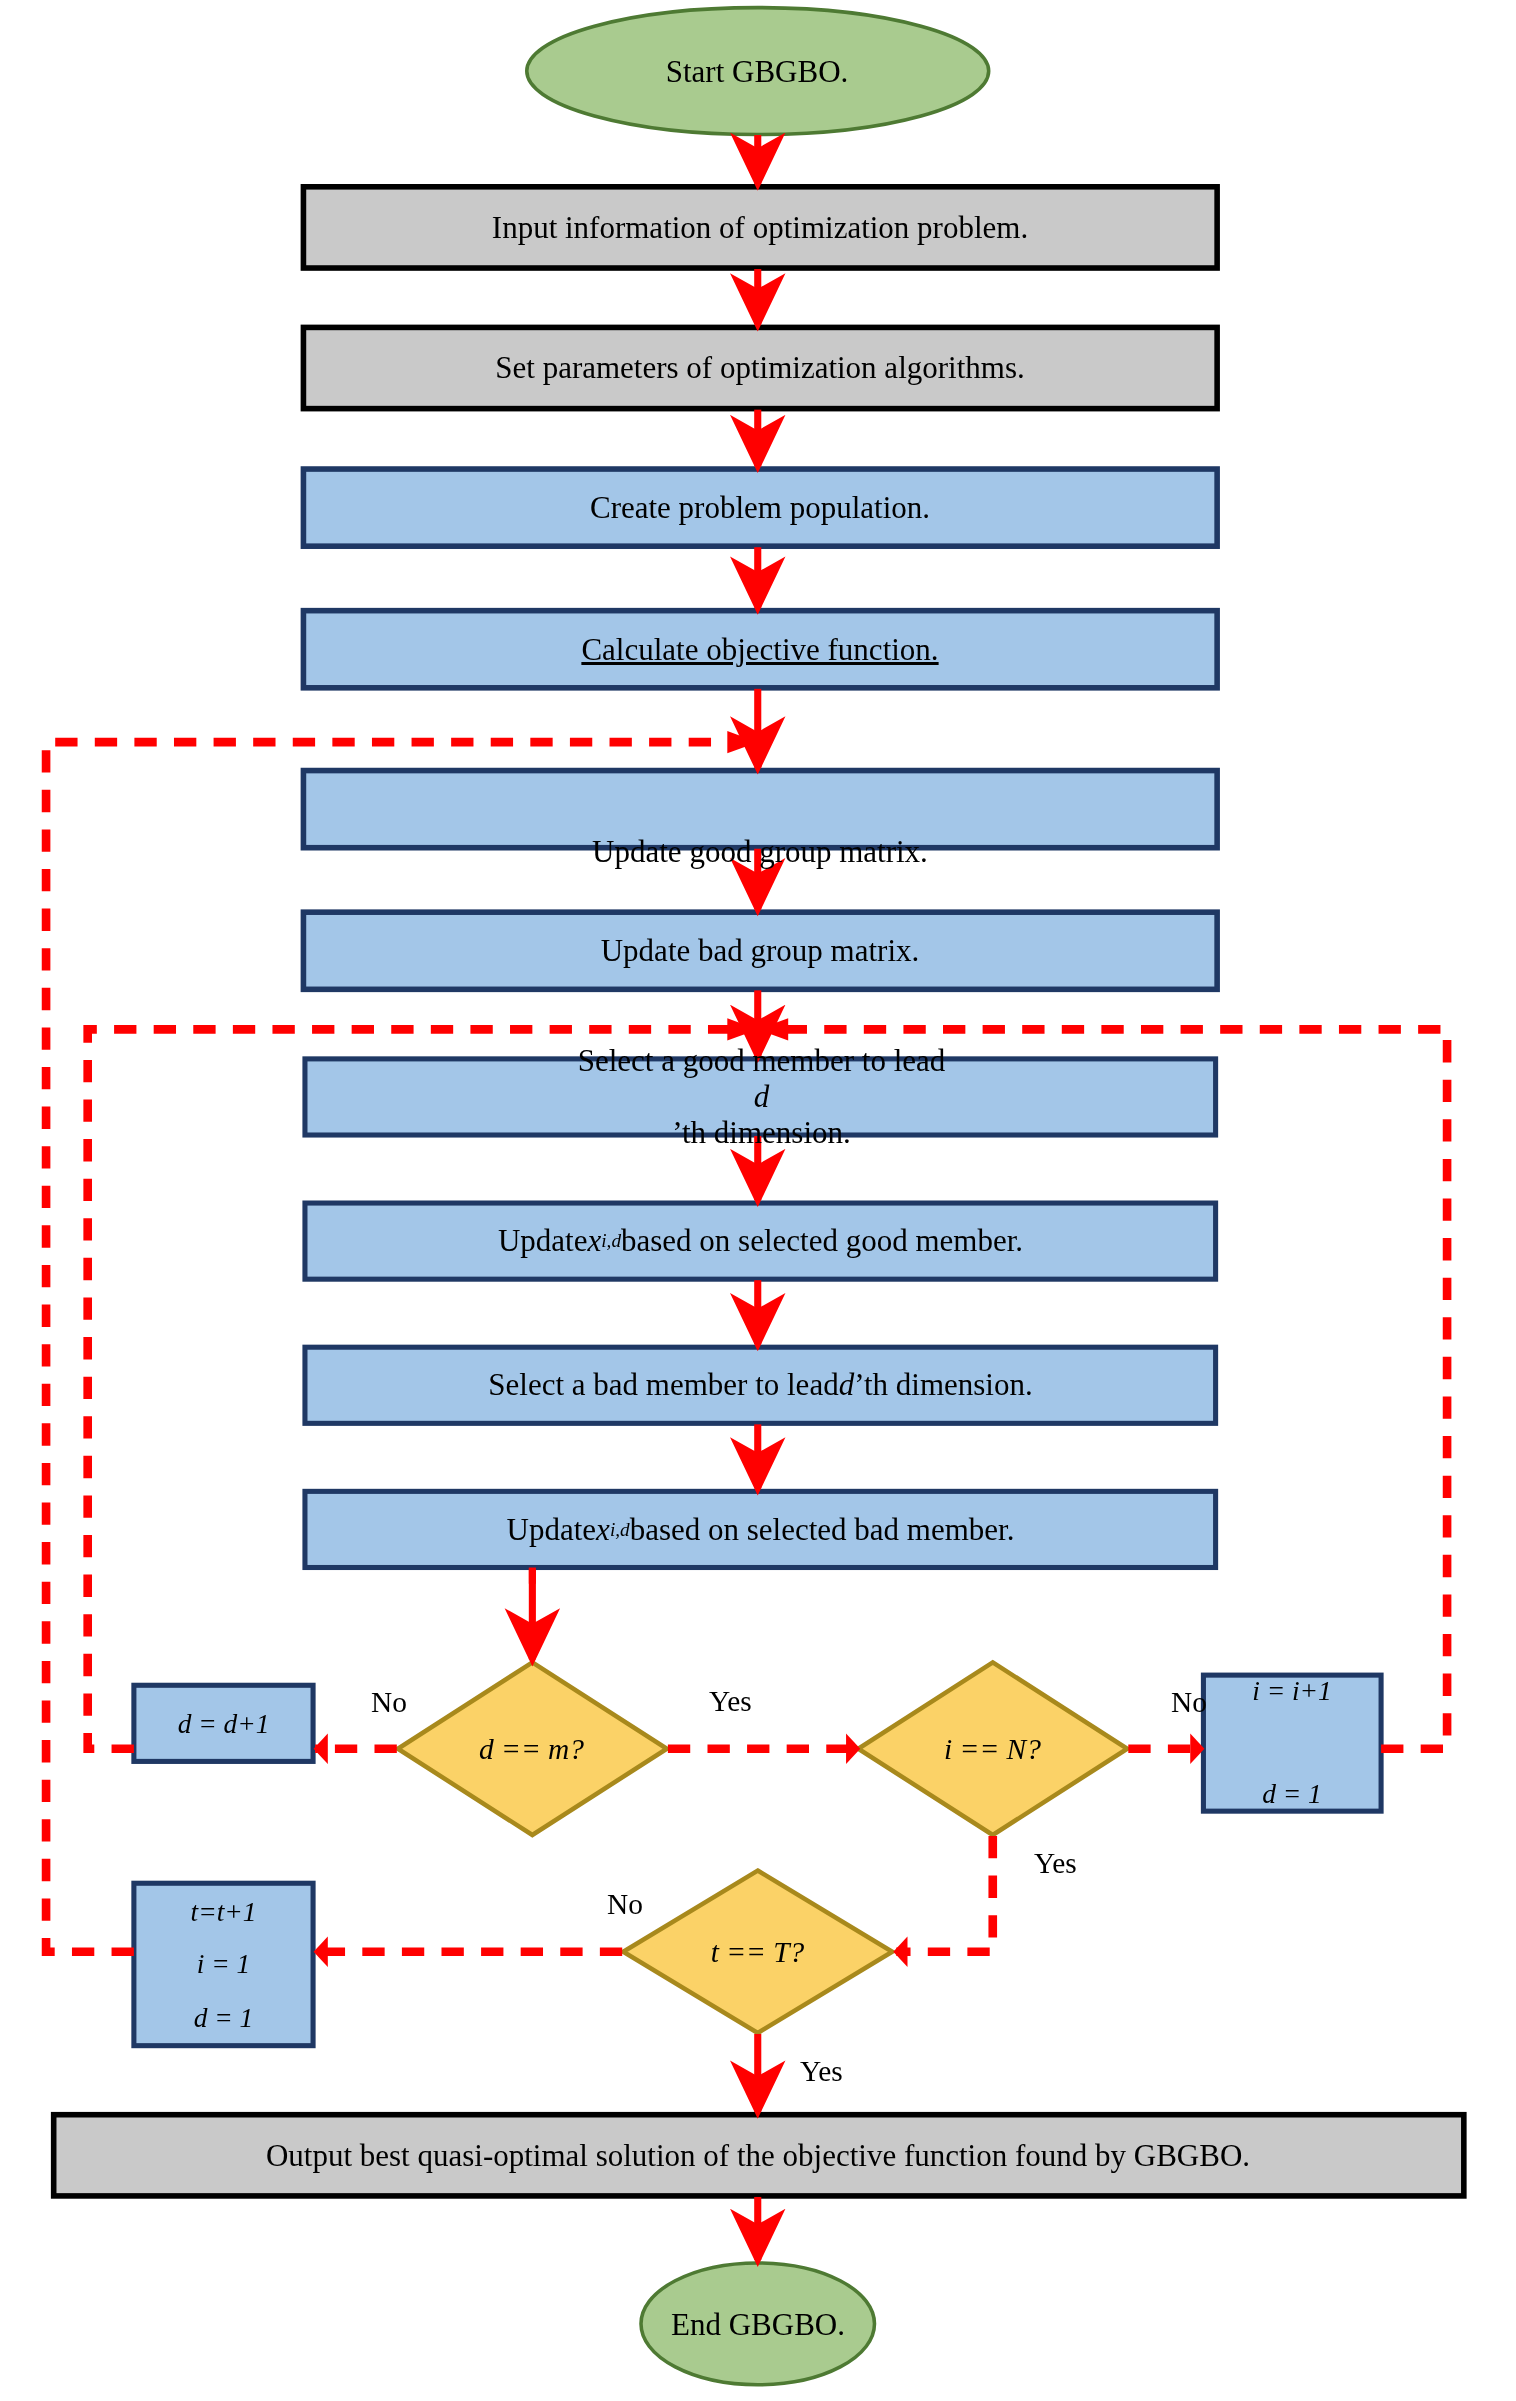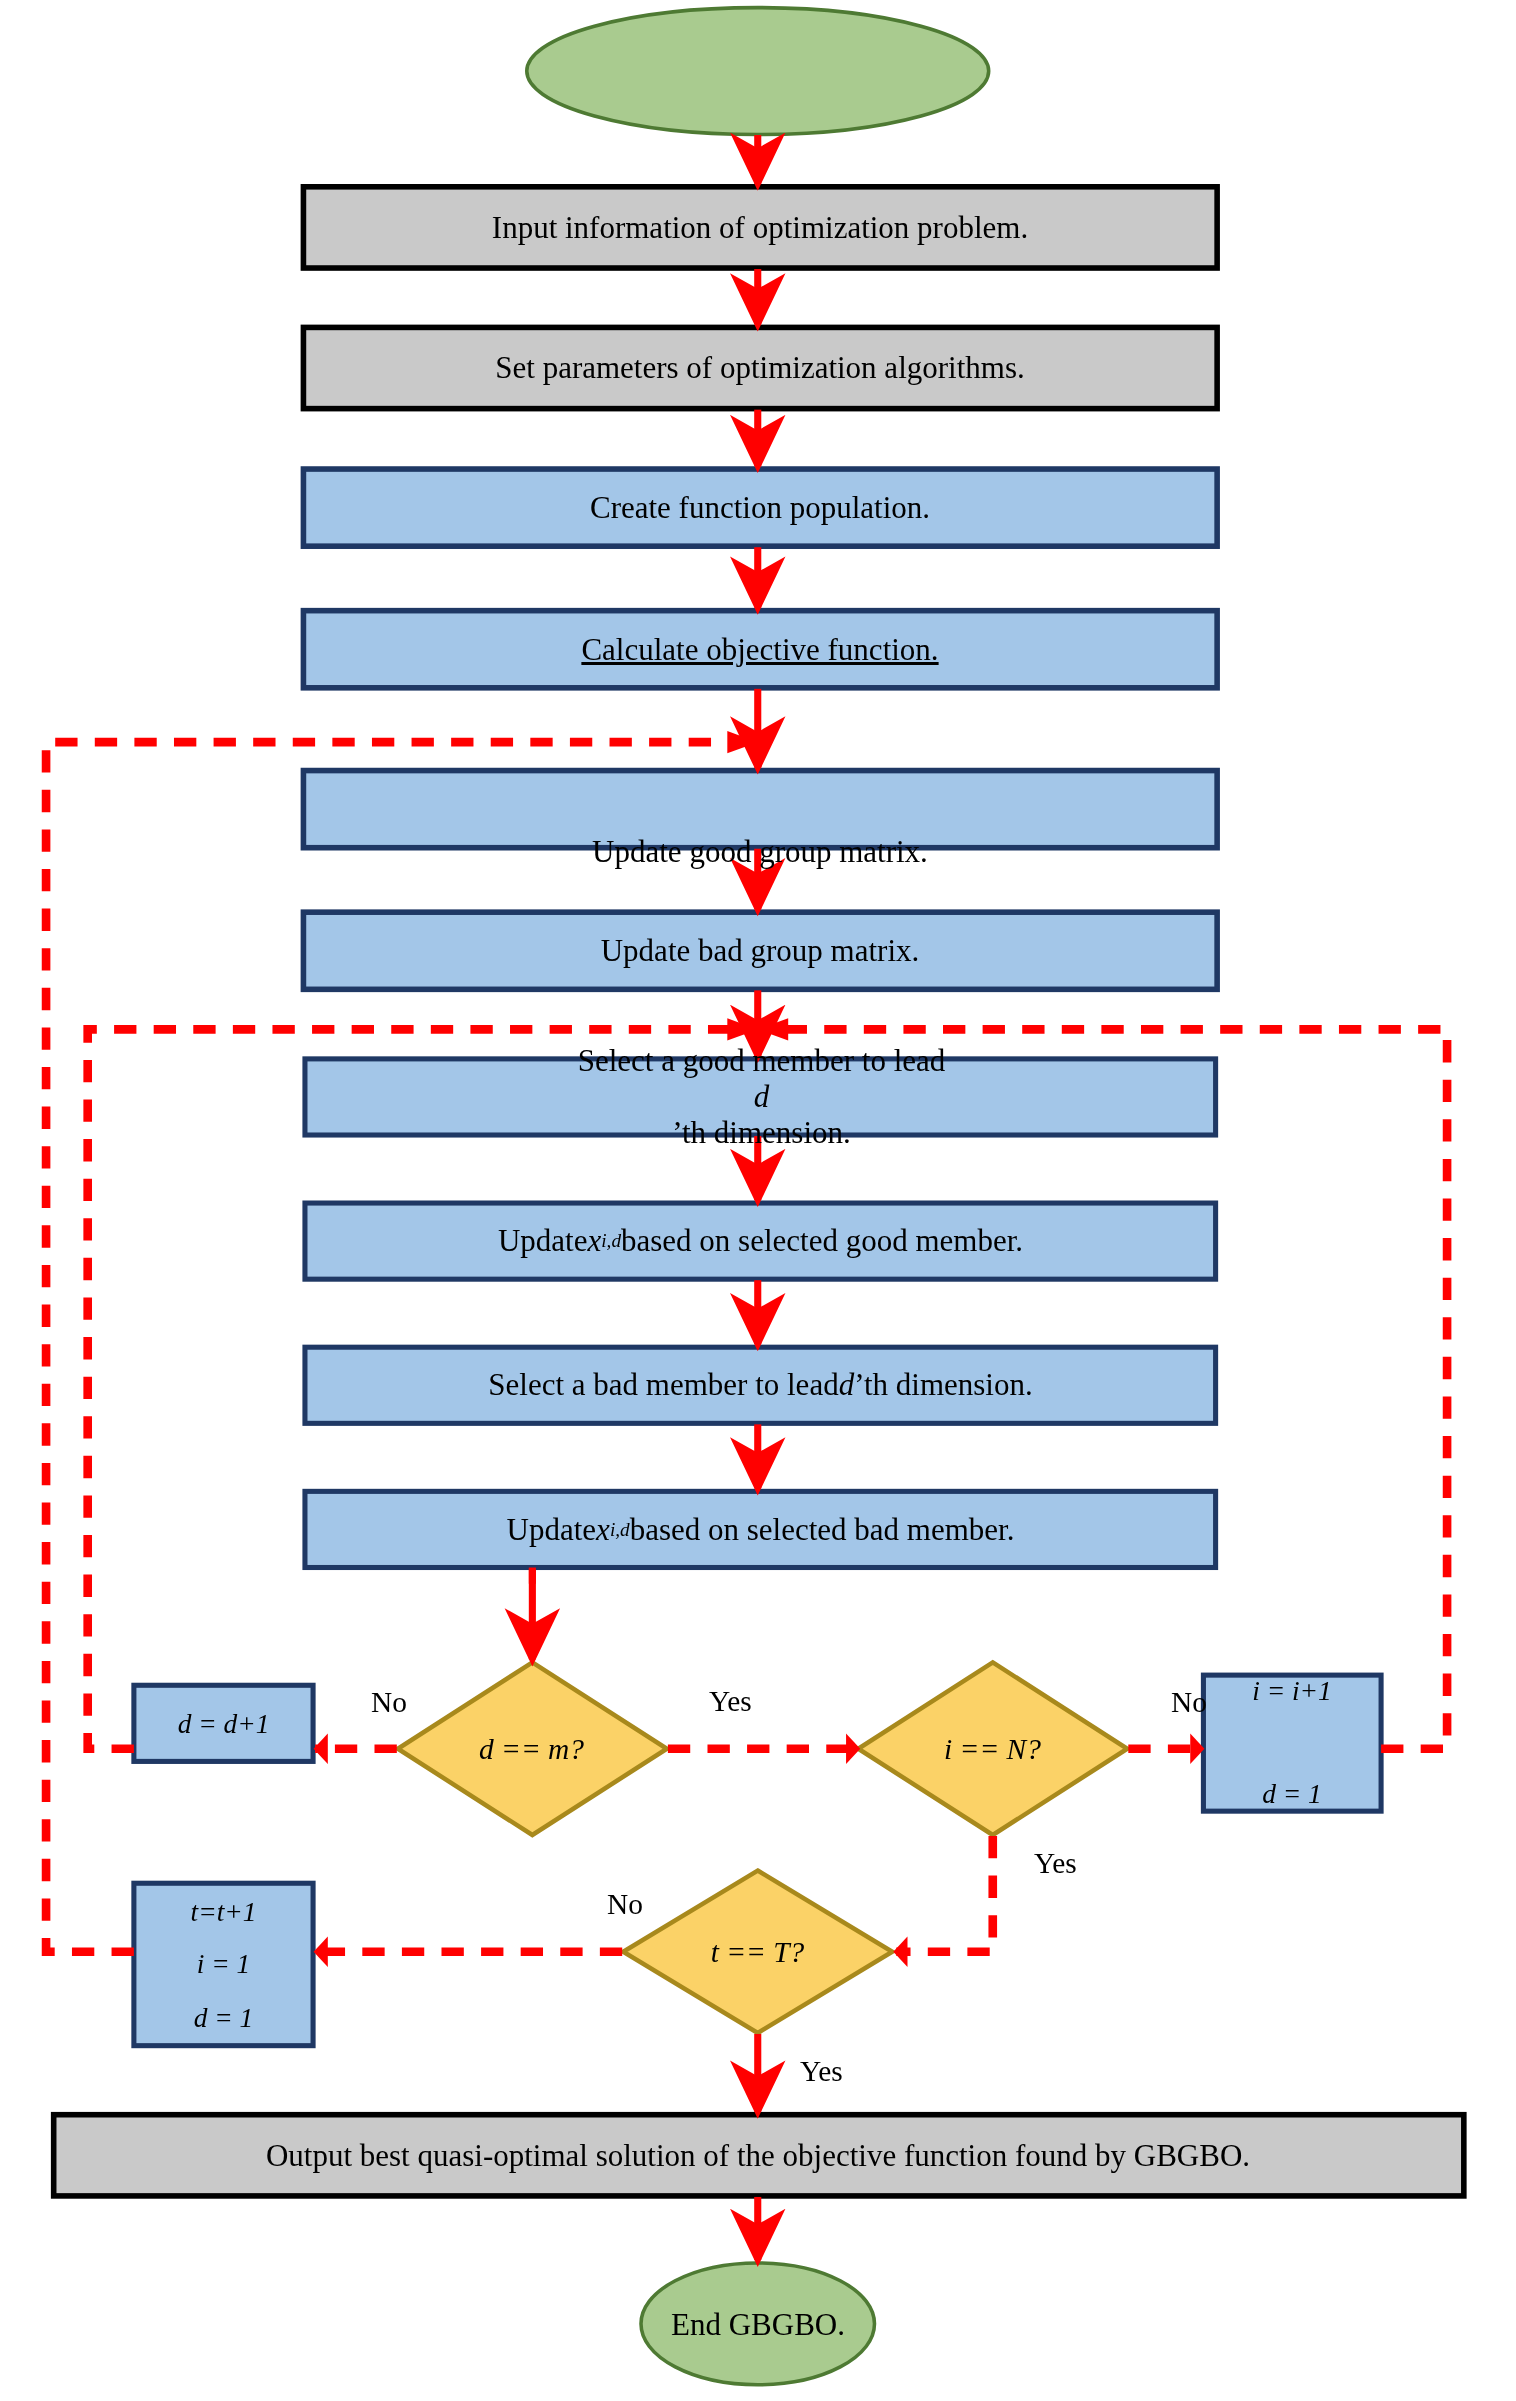--- a/index.html
+++ b/index.html
@@ -114,26 +114,27 @@
 
       <polygon points="645,3815 617,3845 645,3875"></polygon>
 
       <polygon points="2344,3415 2372,3445 2344,3475"></polygon>
     </g>
 
     <line x1="1492" y1="1462" x2="1492" y2="1512" stroke="#ff0000" stroke-width="14"></line>
     <line x1="1492" y1="2028" x2="1492" y2="2080" stroke="#ff0000" stroke-width="14"></line>
   </svg>
 
+  <div class="nodeText term" style="left:526px;top:40px;width:462px;height:63px;">Start GBGBO.</div>
 
   <div class="nodeText proc" style="left:303px;top:187px;width:914px;height:81px;">Input information of optimization problem.</div>
 
   <div class="nodeText proc" style="left:303px;top:327px;width:914px;height:81px;">Set parameters of optimization algorithms.</div>
 
-  <div class="nodeText proc" style="left:303px;top:469px;width:914px;height:77px;">Create function population.</div>
+  <div class="nodeText proc" style="left:303px;top:469px;width:914px;height:77px;">Create problem population.</div>
 
   <div class="nodeText proc" style="left:303px;top:611px;width:914px;height:77px;text-decoration:underline;">Calculate objective function.</div>
 
   <div class="nodeText proc" style="left:303px;top:813px;width:914px;height:77px;">Update good group matrix.</div>
 
   <div class="nodeText proc" style="left:303px;top:912px;width:914px;height:77px;">Update bad group matrix.</div>
 
   <div class="nodeText proc" style="left:306px;top:1059px;width:911px;height:76px;flex-direction:column;">
     <span>Select a good member to lead </span>
       <span class="ital">d</span>

